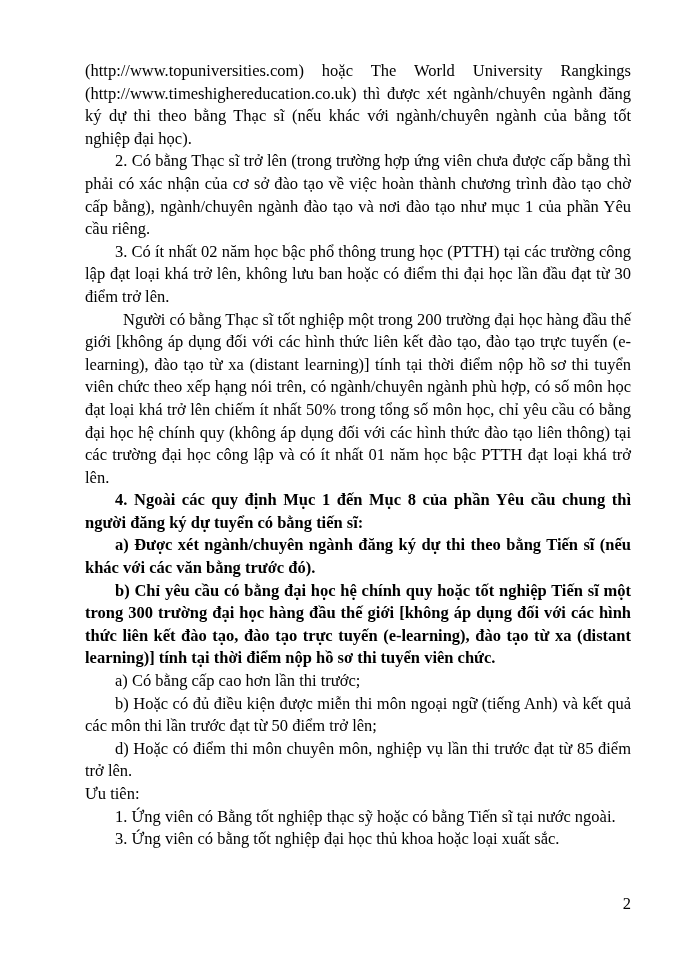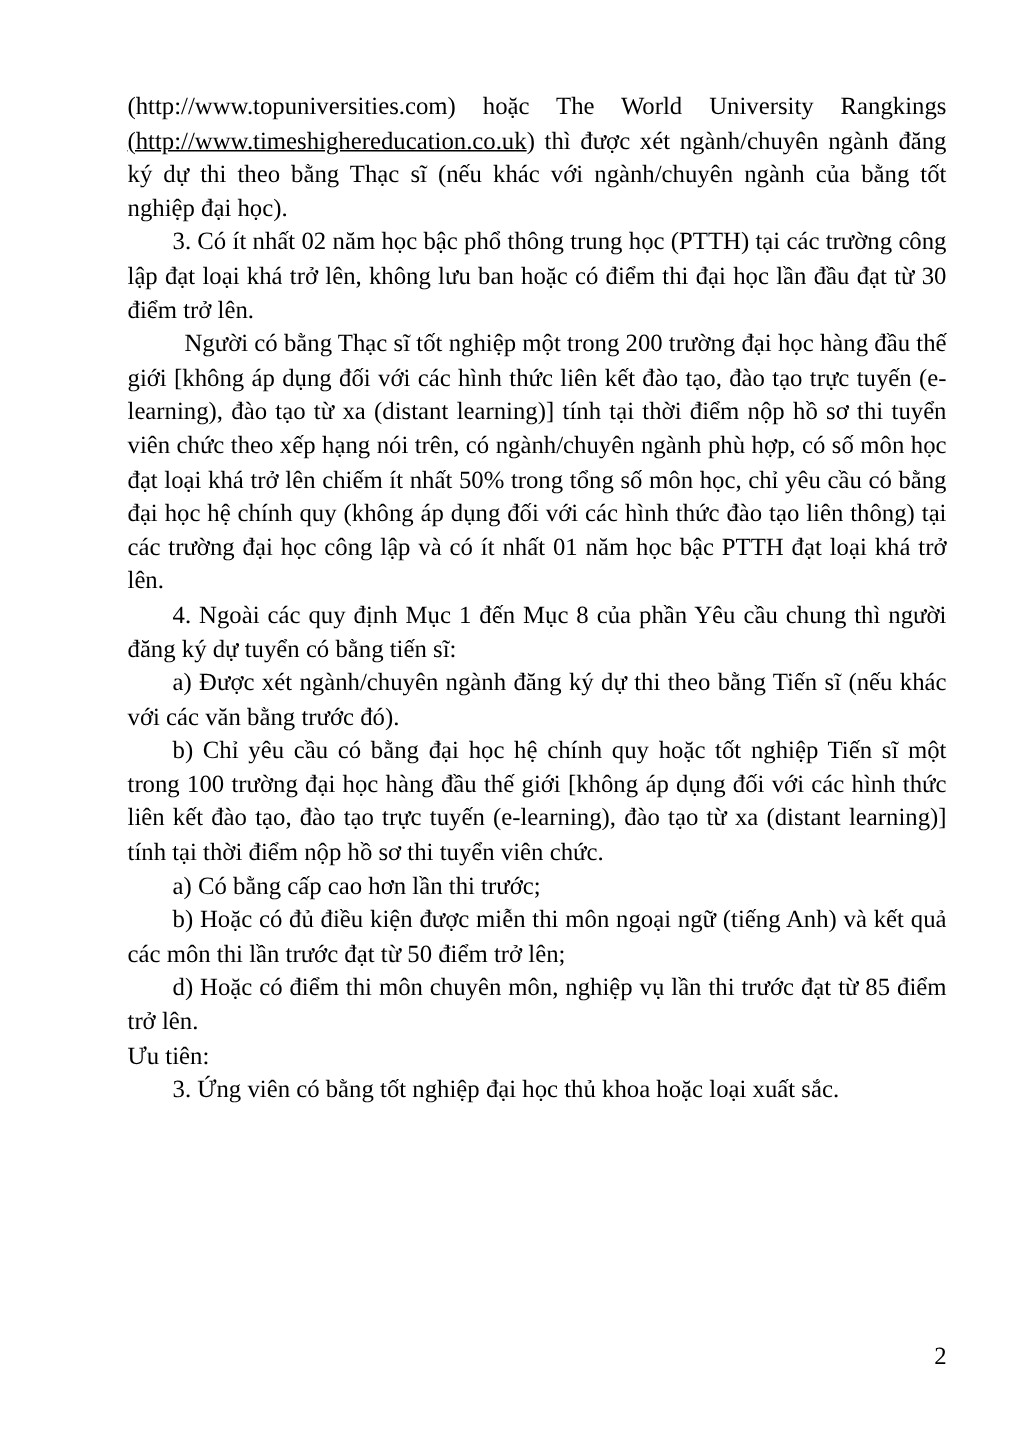--- a/index.html
+++ b/index.html
@@ -28,61 +28,63 @@
     text-align: justify;
   }
   .page-content p {
     margin: 0;
     padding: 0;
     text-indent: 30px;
   }
   p.p-first { text-indent: 0; }
   p.p-deep { text-indent: 38px; }
   p.heading { text-indent: 0; font-weight: normal; }
-  .sp4 { margin-top: 4px; }
+  .sp4 { margin-top: 4px; font-weight: bold; }
   .sp6 { margin-top: 6px; }
-  .u { text-decoration: underline; }
+  .u { }
   .nowrap { white-space: nowrap; margin-top: 31px; }
   .footer-page-number {
     position: absolute;
     top: 893px;
     right: 49px;
     font-size: 16.5px;
     line-height: 22.6px;
   }
 </style>
 </head>
 <body>
 
 <div class="page">
   <div class="page-content">
 
     <p class="p-first"><span class="nowrap">(http://www.topuniversities.com)</span><span> hoặc The World University Rangkings </span><span class="u nowrap">(http://www.timeshighereducation.co.uk</span><span>) thì được xét ngành/chuyên ngành đăng ký dự thi theo bằng Thạc sĩ (nếu khác với ngành/chuyên ngành của bằng tốt nghiệp đại học).</span></p>
 
+    <p>2. Có bằng Thạc sĩ trở lên (trong trường hợp ứng viên chưa được cấp bằng thì phải có xác nhận của cơ sở đào tạo về việc hoàn thành chương trình đào tạo chờ cấp bằng), ngành/chuyên ngành đào tạo và nơi đào tạo như mục 1 của phần Yêu cầu riêng.</p>
 
     <p>3. Có ít nhất 02 năm học bậc phổ thông trung học (PTTH) tại các trường công lập đạt loại khá trở lên, không lưu ban hoặc có điểm thi đại học lần đầu đạt từ 30 điểm trở lên.</p>
 
     <p class="p-deep">Người có bằng Thạc sĩ tốt nghiệp một trong 200 trường đại học hàng đầu thế giới [không áp dụng đối với các hình thức liên kết đào tạo, đào tạo trực tuyến (e-learning), đào tạo từ xa (distant learning)] tính tại thời điểm nộp hồ sơ thi tuyển viên chức theo xếp hạng nói trên, có ngành/chuyên ngành phù hợp, có số môn học đạt loại khá trở lên chiếm ít nhất 50% trong tổng số môn học, chỉ yêu cầu có bằng đại học hệ chính quy (không áp dụng đối với các hình thức đào tạo liên thông) tại các trường đại học công lập và có ít nhất 01 năm học bậc PTTH đạt loại khá trở lên.</p>
 
     <p class="sp4">4. Ngoài các quy định Mục 1 đến Mục 8 của phần Yêu cầu chung thì người đăng ký dự tuyển có bằng tiến sĩ:</p>
 
     <p class="sp4">a) Được xét ngành/chuyên ngành đăng ký dự thi theo bằng Tiến sĩ (nếu khác với các văn bằng trước đó).</p>
 
-    <p class="sp4">b) Chỉ yêu cầu có bằng đại học hệ chính quy hoặc tốt nghiệp Tiến sĩ một trong 100 trường đại học hàng đầu thế giới [không áp dụng đối với các hình thức liên kết đào tạo, đào tạo trực tuyến (e-learning), đào tạo từ xa (distant learning)] tính tại thời điểm nộp hồ sơ thi tuyển viên chức.</p>
+    <p class="sp4">b) Chỉ yêu cầu có bằng đại học hệ chính quy hoặc tốt nghiệp Tiến sĩ một trong 300 trường đại học hàng đầu thế giới [không áp dụng đối với các hình thức liên kết đào tạo, đào tạo trực tuyến (e-learning), đào tạo từ xa (distant learning)] tính tại thời điểm nộp hồ sơ thi tuyển viên chức.</p>
 
 
     <p>a) Có bằng cấp cao hơn lần thi trước;</p>
 
     <p>b) Hoặc có đủ điều kiện được miễn thi môn ngoại ngữ (tiếng Anh) và kết quả các môn thi lần trước đạt từ 50 điểm trở lên;</p>
 
 
     <p>d) Hoặc có điểm thi môn chuyên môn, nghiệp vụ lần thi trước đạt từ 85 điểm trở lên.</p>
 
     <p class="heading sp4">Ưu tiên:</p>
 
+    <p class="sp6">1. Ứng viên có Bằng tốt nghiệp thạc sỹ hoặc có bằng Tiến sĩ tại nước ngoài.</p>
 
 
     <p class="sp6">3. Ứng viên có bằng tốt nghiệp đại học thủ khoa hoặc loại xuất sắc.</p>
 
   </div>
 
   <div class="footer-page-number">2</div>
 </div>
 
 </body></html>

